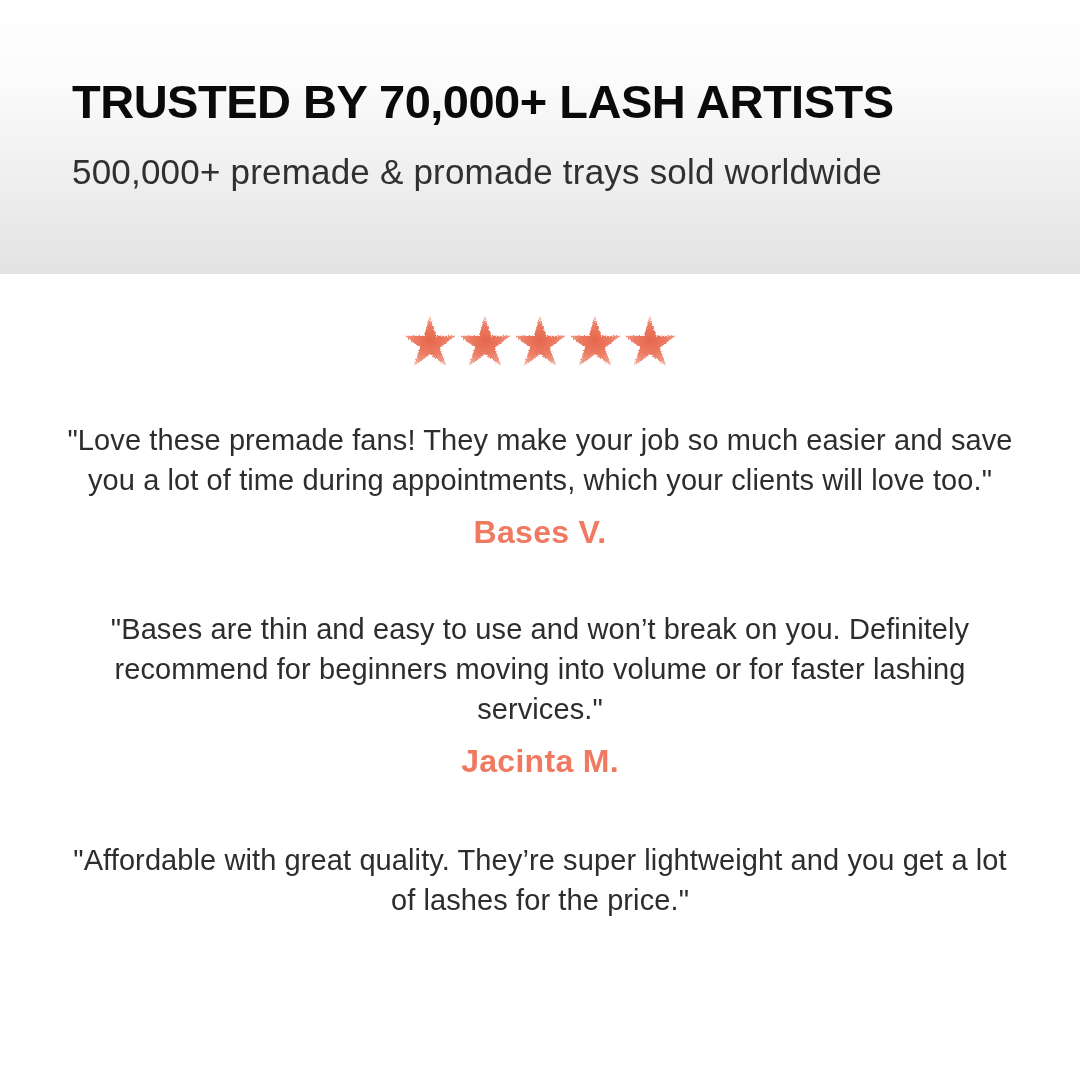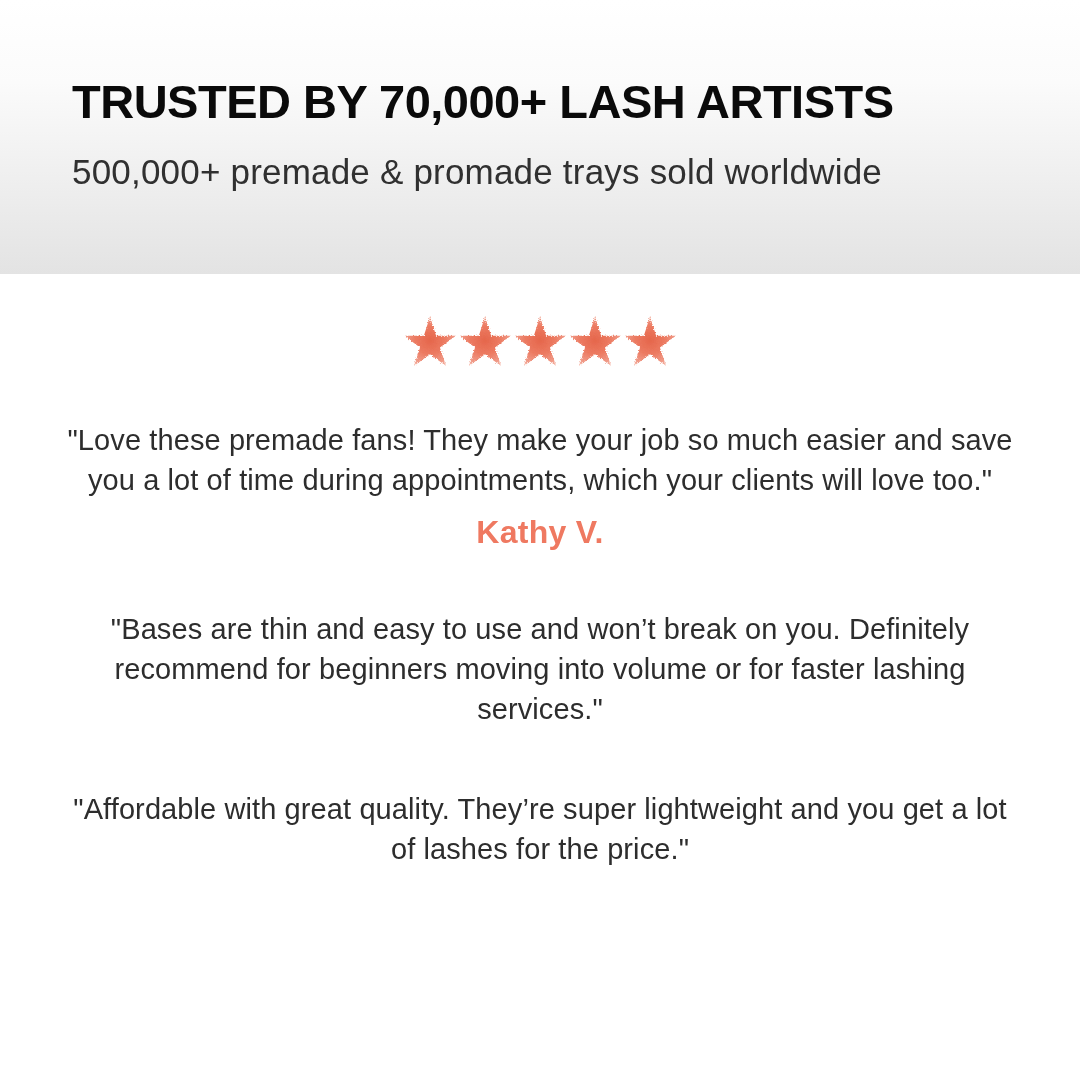--- a/index.html
+++ b/index.html
@@ -115,24 +115,25 @@
     <svg class="star-svg" width="52" height="52" viewBox="0 0 100 100">
       <polygon filter="url(#chalk)" fill="url(#starGrad)" points="50,5 61.8,41.6 100,41.6 69.1,64.2 80.9,100 50,77.6 19.1,100 30.9,64.2 0,41.6 38.2,41.6"></polygon>
     </svg>
     <svg class="star-svg" width="52" height="52" viewBox="0 0 100 100">
       <polygon filter="url(#chalk)" fill="url(#starGrad)" points="50,5 61.8,41.6 100,41.6 69.1,64.2 80.9,100 50,77.6 19.1,100 30.9,64.2 0,41.6 38.2,41.6"></polygon>
     </svg>
   </div>
 
   <section class="testimonial t1">
     <blockquote class="quote">"Love these premade fans! They make your job so much easier and save you a lot of time during appointments, which your clients will love too."</blockquote>
-    <div class="author">Kathy V.</div>
+    <div class="author">Bases V.</div>
   </section>
 
   <section class="testimonial t2">
     <blockquote class="quote">"Bases are thin and easy to use and won’t break on you. Definitely recommend for beginners moving into volume or for faster lashing services."</blockquote>
+    <div class="author">Jacinta M.</div>
   </section>
 
   <section class="testimonial t3">
     <blockquote class="quote">"Affordable with great quality. They’re super lightweight and you get a lot of lashes for the price."</blockquote>
   </section>
 
 </div>
 
 </body></html>

